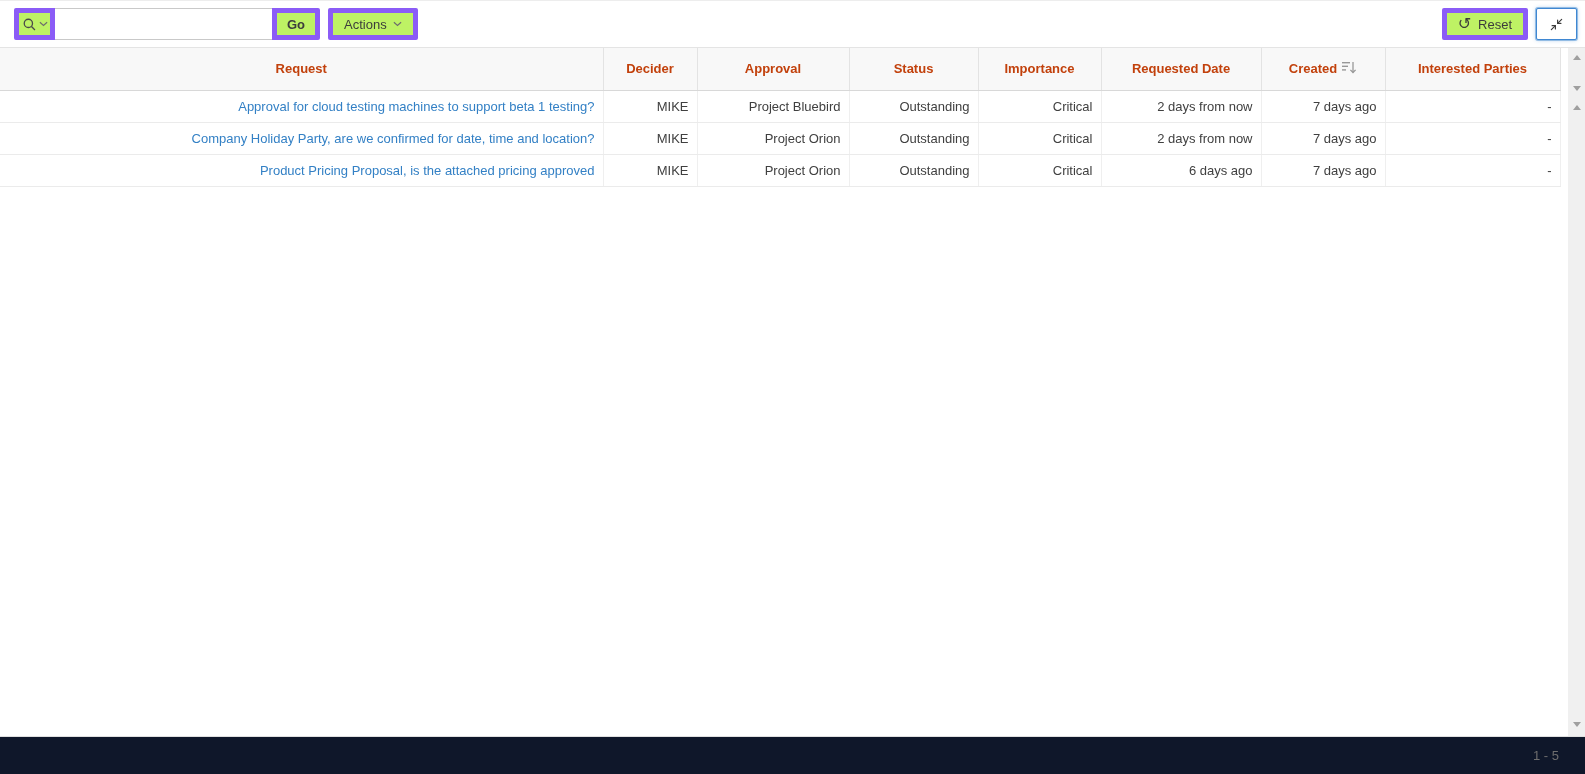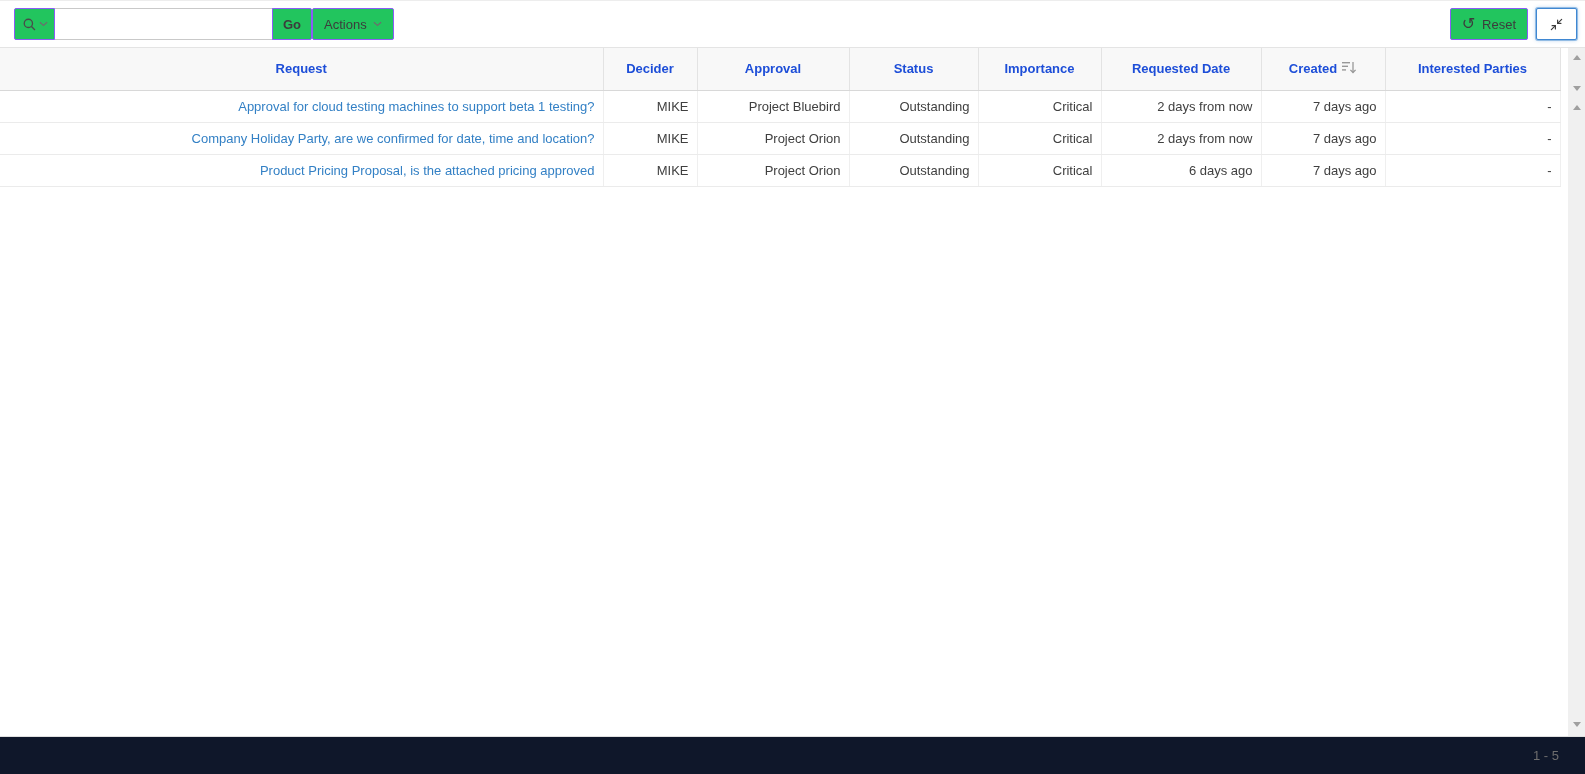--- a/index.html
+++ b/index.html
@@ -18,22 +18,22 @@
   .toolbar {
     height: 48px; flex: 0 0 48px;
     display: flex; align-items: center;
     padding: 0 8px 0 14px;
     background: #ffffff;
     border-top: 1px solid #ededed;
     border-bottom: 1px solid #e4e4e4;
   }
   .btn {
     height: 32px;
-    background: #22c55e;
-    border: 1px solid #8b5cf6;
+    background: #bef264;
+    border: 5px solid #8b5cf6;
     border-radius: 2px;
     color: #3c3c3c;
     font-family: "Liberation Sans", sans-serif;
     font-size: 13px;
     display: inline-flex; align-items: center; justify-content: center;
     gap: 6px;
     padding: 0 11px;
     cursor: pointer;
   }
   .search-group { display: flex; align-items: center; }
@@ -52,21 +52,21 @@
     color: #404040;
     outline: none;
     background: #fff;
   }
   .go-btn {
     border-radius: 0 2px 2px 0;
     margin-left: -1px;
     font-weight: 700;
     padding: 0 10px;
   }
-  .actions-btn { }
+  .actions-btn { margin-left: 8px; }
   .right-group { margin-left: auto; display: flex; align-items: center; }
   .reset-btn { gap: 7px; }
   .collapse-btn {
     margin-left: 8px;
     width: 41px; padding: 0;
     background: #ffffff;
     border: 1px solid #3f87d2;
     box-shadow: 0 0 0 1px rgba(88,151,213,0.55), 0 0 4px rgba(63,135,210,0.45);
   }
   .reset-glyph { font-family: "DejaVu Sans", sans-serif; font-size: 16px; line-height: 1; color: #3c3c3c; }
@@ -74,21 +74,21 @@
   
   .report { position: relative; flex: 1 1 auto; background: #ffffff; overflow: hidden; }
   table.ir {
     border-collapse: collapse;
     table-layout: fixed;
     width: 1560px;
   }
   table.ir th {
     height: 42px;
     background: #f8f8f8;
-    color: #1d4ed8;
+    color: #c2410c;
     font-weight: 700;
     font-size: 13px;
     text-align: center;
     border-right: 1px solid #e3e3e3;
     border-bottom: 1px solid #d8d8d8;
     padding: 0 6px;
     white-space: nowrap;
     cursor: pointer;
   }
   table.ir td {

